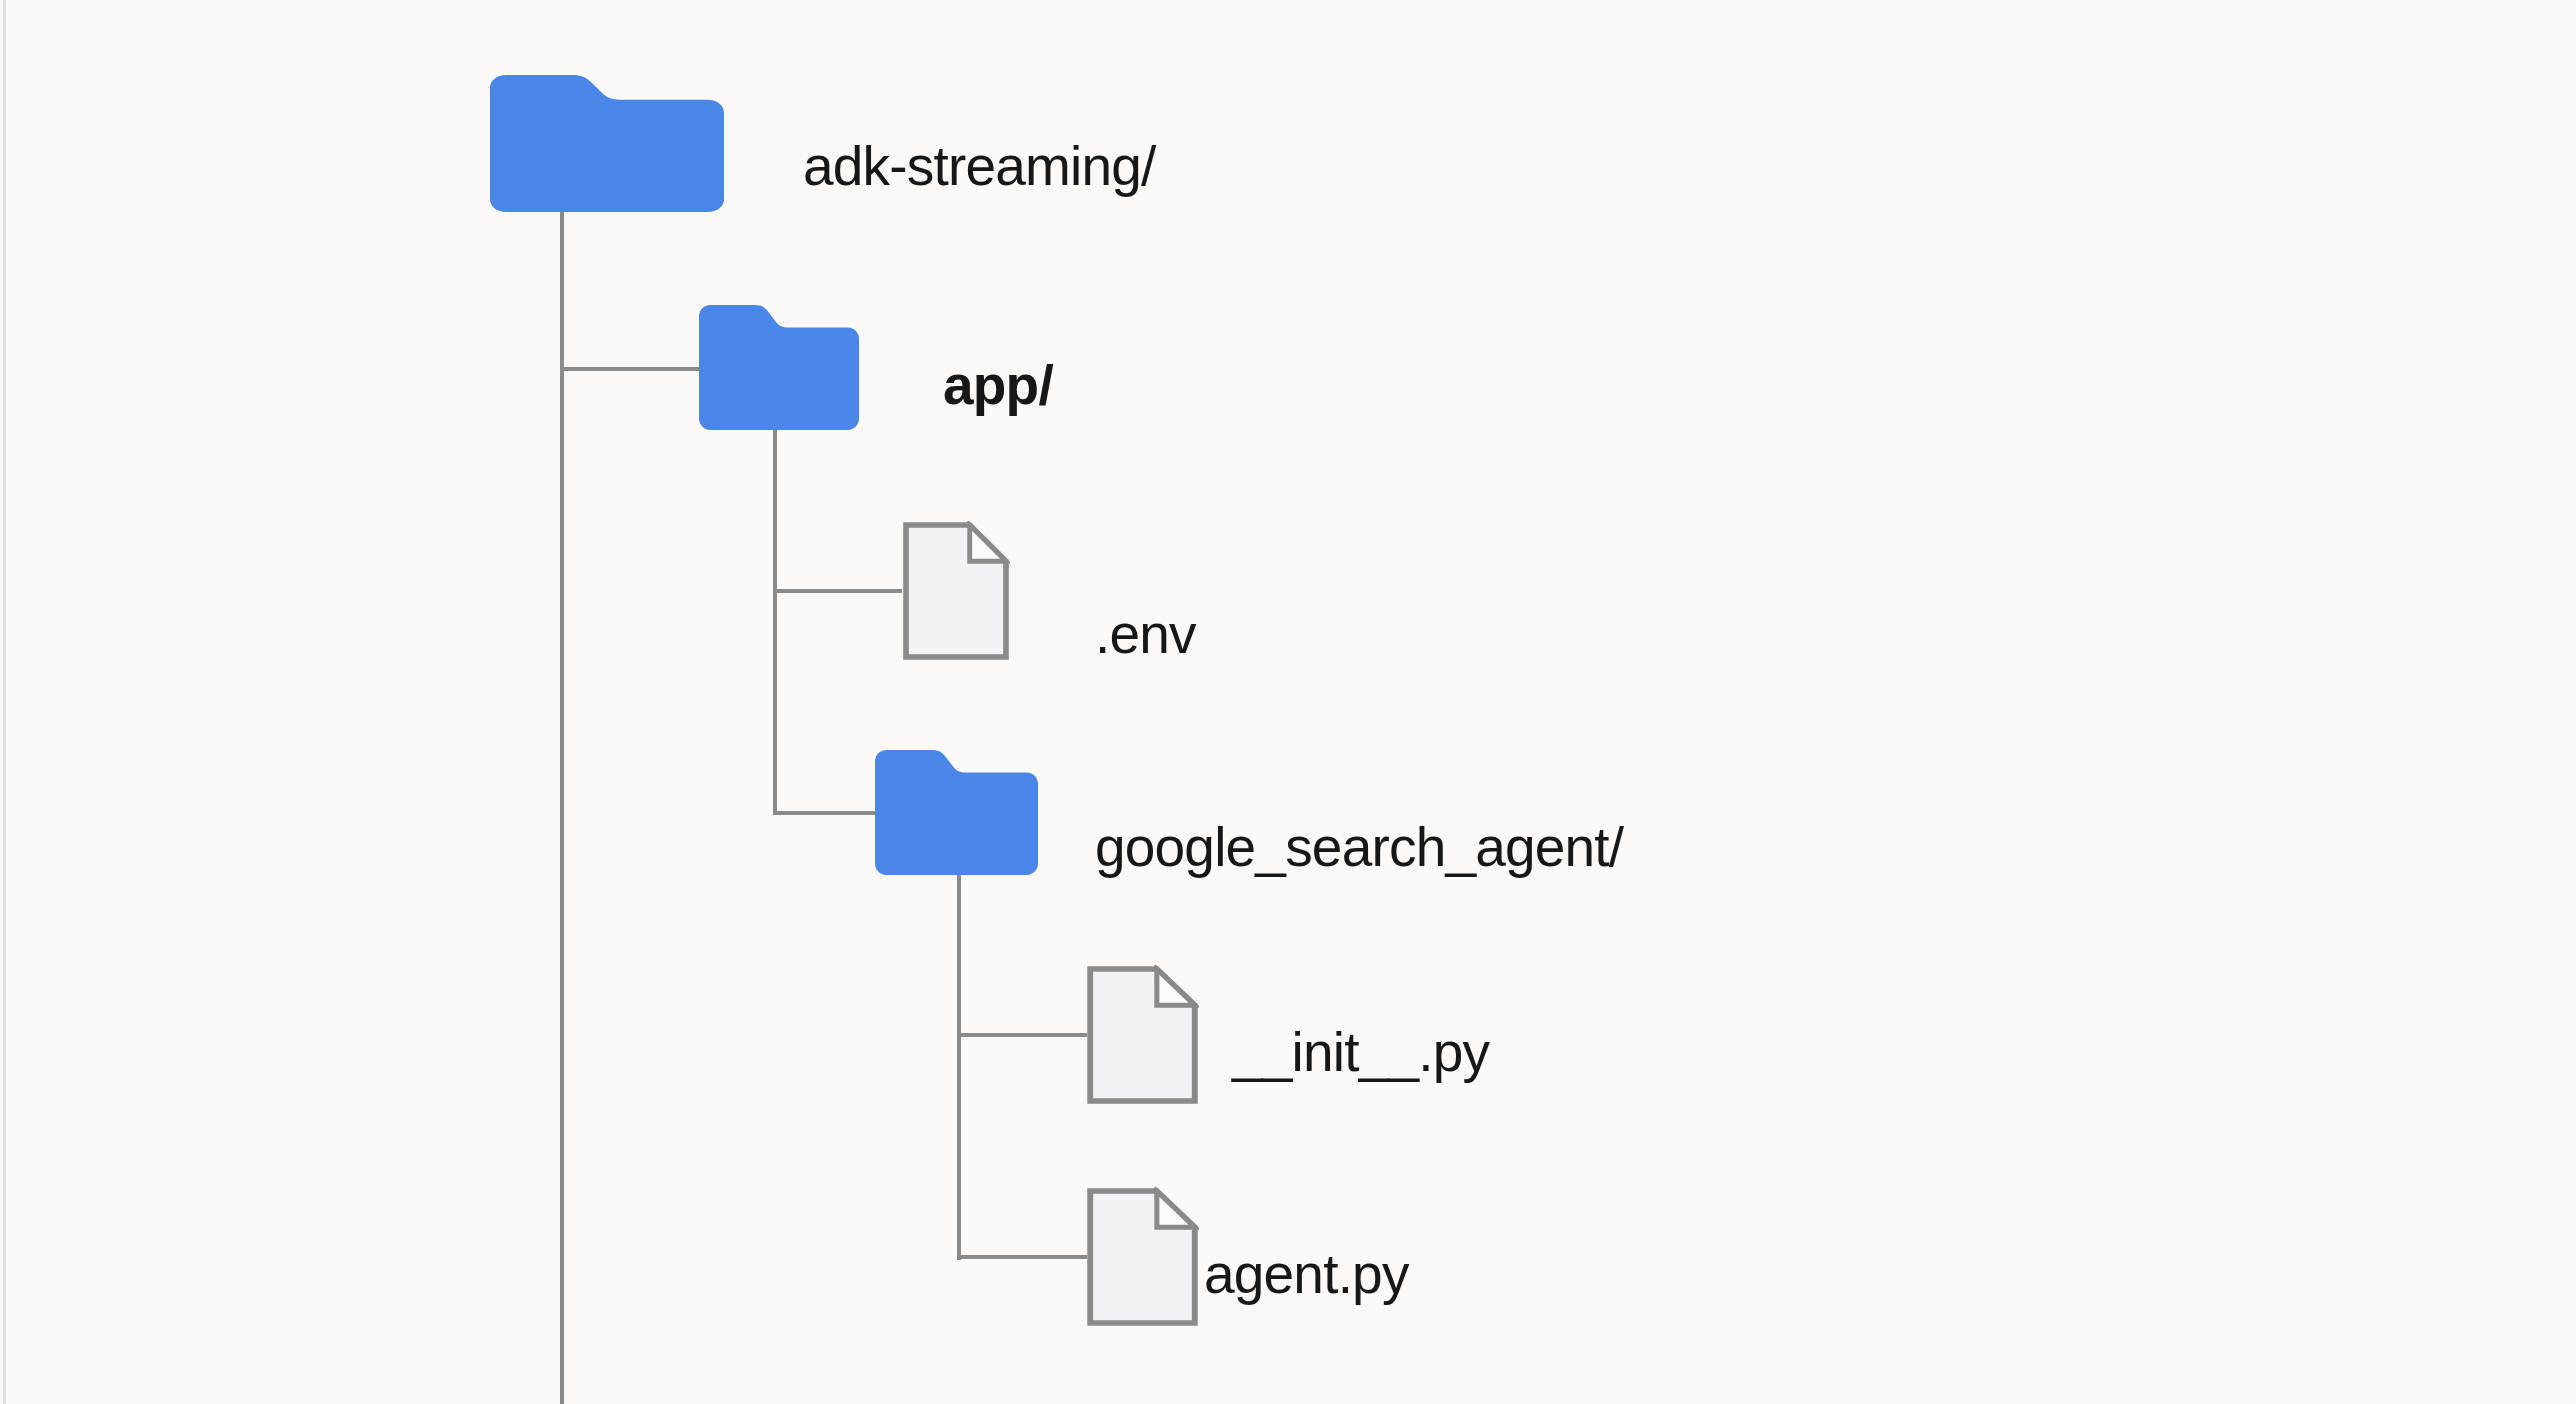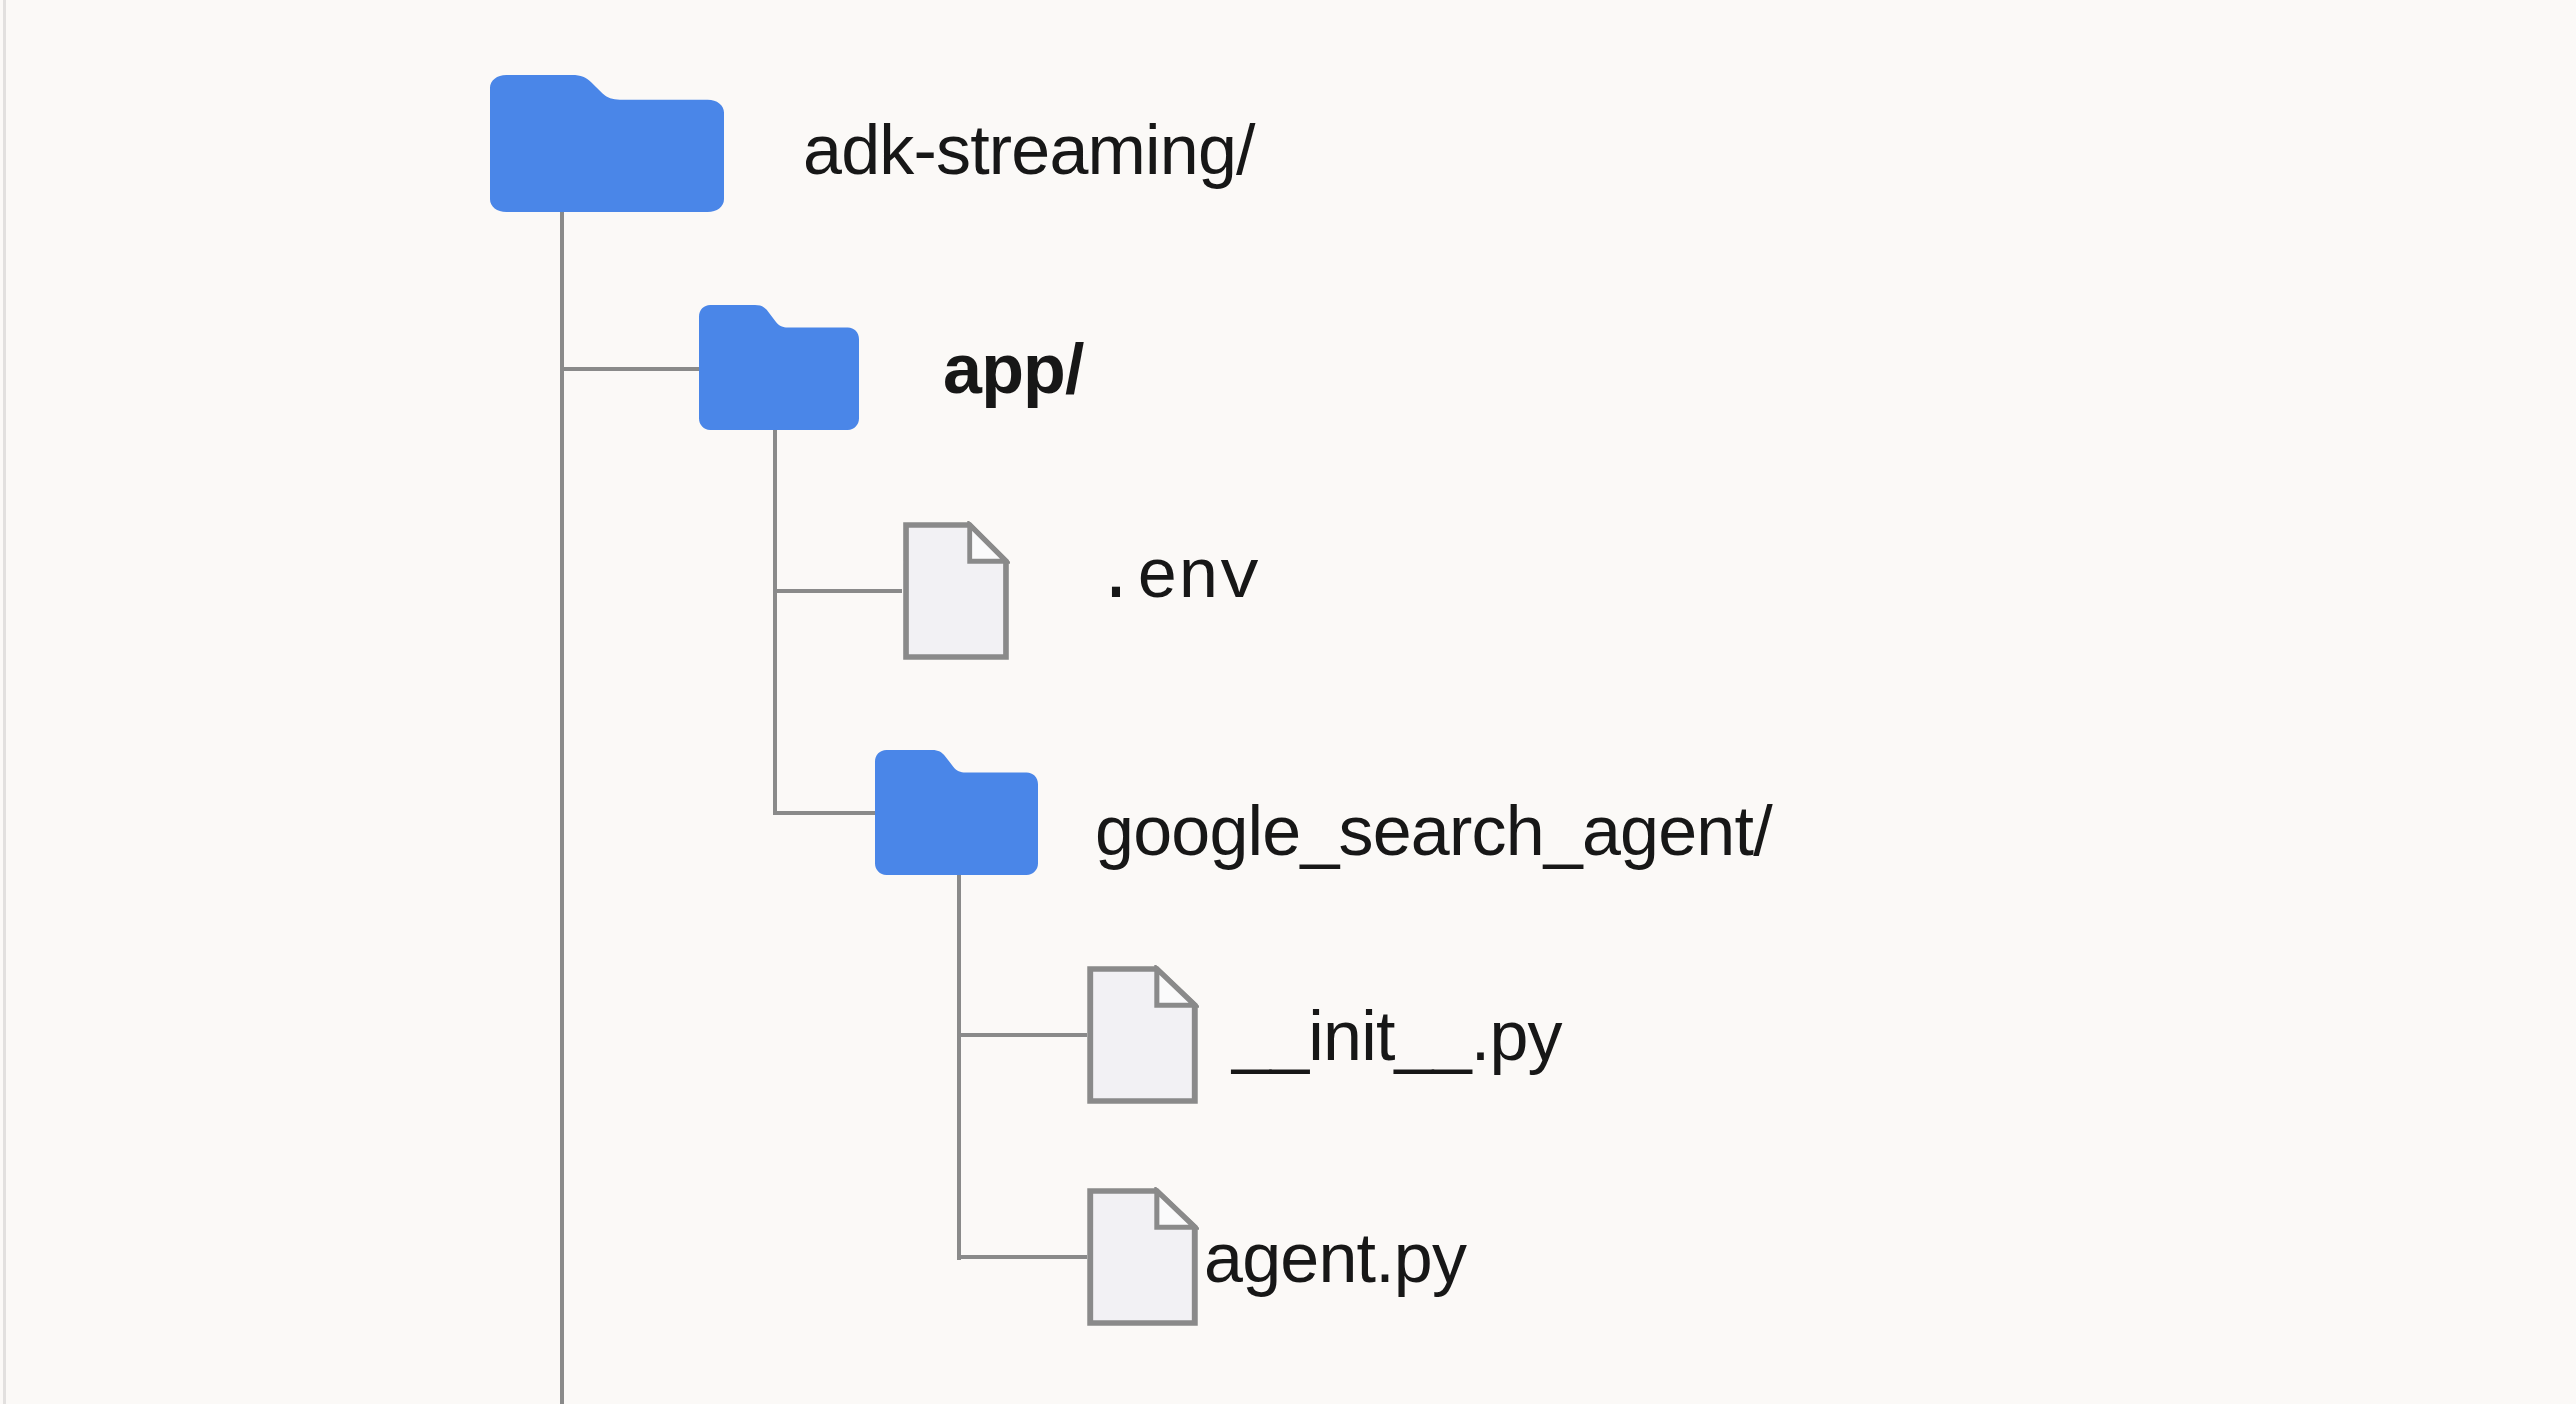--- a/index.html
+++ b/index.html
@@ -26,25 +26,26 @@
     background:var(--edge-line);
   }
   .connector{
     position:absolute;
     background:var(--outline-gray);
   }
   .icon{position:absolute; display:block;}
   .label{
     position:absolute;
     transform:translateY(-50%);
-    font-size:70px;
+    font-size:55px;
     letter-spacing:-0.8px;
     color:var(--text);
     white-space:nowrap;
     line-height:1;
+    margin-top:16px;
   }
 </style>
 </head>
 <body>
 
 <div class="canvas">
 
   <div class="edge-line"></div>
 
   <div class="connector" style="left:560px; top:209px; width:4px;  height:1195px;"></div>
@@ -68,21 +69,21 @@
       <path d="M14,0 H70 C78,0 82,2.5 86.5,8 L96,20 C100,25 105,27 111,27 H186 C194,27 200,33 200,41 V136 C200,144 194,150 186,150 H14 C6,150 0,144 0,136 V14 C0,6 6,0 14,0 Z" fill="var(--folder-blue)"></path>
     </svg>
     <span class="label" style="left:943px; top:369px;font-weight:bold;">app/</span>
   </div>
 
   <div>
     <svg class="icon" style="left:902px; top:521px;" width="108" height="140" viewBox="0 0 134 174" preserveAspectRatio="none">
       <path d="M5,5 H84 L129,50 V169 H5 Z" fill="var(--file-fill)" stroke="var(--outline-gray)" stroke-width="7" stroke-linejoin="miter"></path>
       <path d="M84,5 V50 H129 Z" fill="var(--file-fold-fill)" stroke="var(--outline-gray)" stroke-width="6" stroke-linejoin="miter"></path>
     </svg>
-    <span class="label" style="left:1095px; top:579px;font-family:Liberation Mono, monospace;">.env</span>
+    <span class="label" style="left:1095px; top:618px;">.env</span>
   </div>
 
   <div>
     <svg class="icon" style="left:875px; top:750px;" width="163" height="125" viewBox="0 0 200 150" preserveAspectRatio="none">
       <path d="M14,0 H70 C78,0 82,2.5 86.5,8 L96,20 C100,25 105,27 111,27 H186 C194,27 200,33 200,41 V136 C200,144 194,150 186,150 H14 C6,150 0,144 0,136 V14 C0,6 6,0 14,0 Z" fill="var(--folder-blue)"></path>
     </svg>
     <span class="label" style="left:1095px; top:831px;">google_search_agent/</span>
   </div>
 
   <div>

